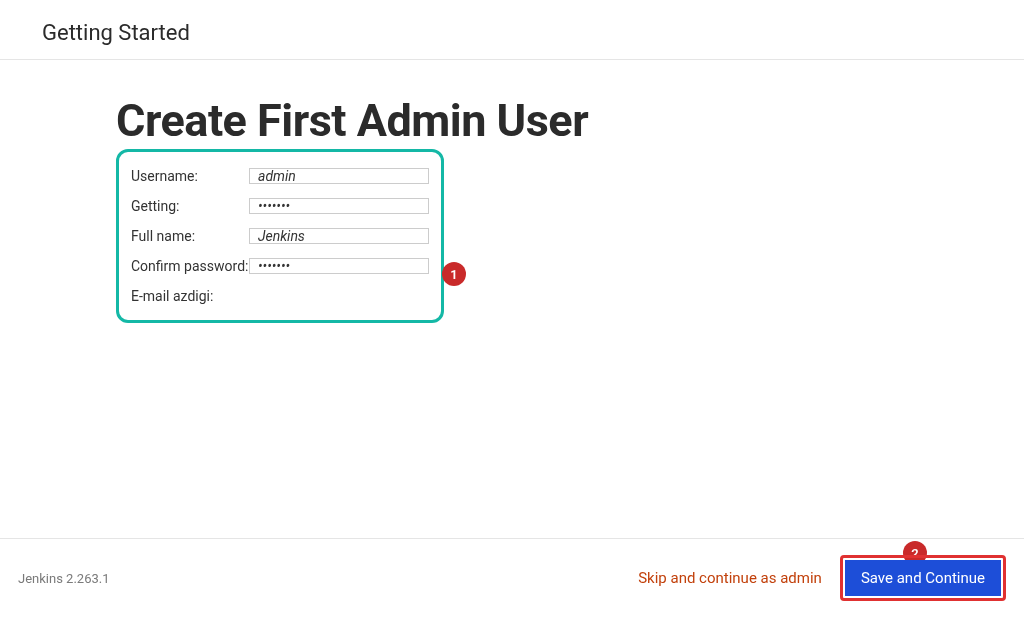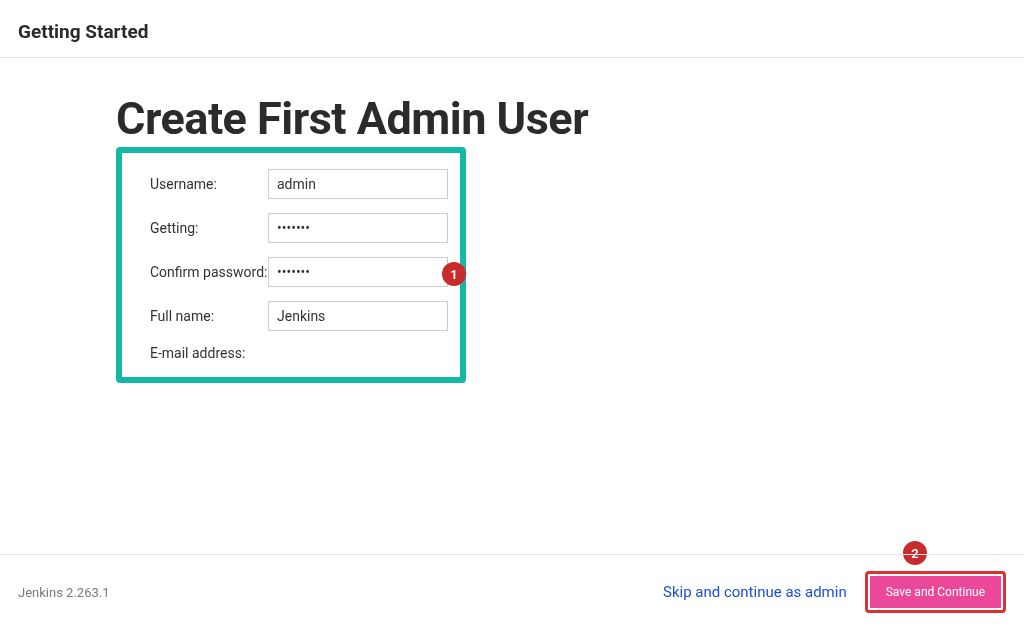--- a/index.html
+++ b/index.html
@@ -14,64 +14,66 @@
       width: 1024px;
       height: 631px;
       position: relative;
       overflow: hidden;
     }
     .header {
       padding: 20px 18px 14px 18px;
       border-bottom: 1px solid #e5e5e5;
     }
     .header-title {
-      font-size: 19px;
-      font-weight: 700;
+      font-size: 22px;
+      font-weight: 400;
       color: #2b2b2b;
+      margin-left: 24px;
     }
     .main {
       padding: 34px 0 0 116px;
     }
     .page-title {
       font-size: 45px;
       font-weight: 700;
       color: #2b2b2b;
       margin-bottom: 2px;
       letter-spacing: -0.5px;
     }
     .form-wrap {
       position: relative;
       display: inline-block;
     }
     .form-box {
-      border: 6px solid #14b8a6;
-      border-radius: 4px;
-      padding: 10px 12px 16px 28px;
+      border: 3px solid #14b8a6;
+      border-radius: 12px;
+      padding: 10px 12px 16px 12px;
       display: inline-block;
     }
     .form-row {
       display: flex;
       align-items: center;
       margin: 6px 0 14px 0;
     }
     .form-label {
       width: 118px;
       font-size: 14px;
       color: #333;
       text-align: left;
     }
     .form-input {
       width: 180px;
-      height: 30px;
+      height: 16px;
       border: 1px solid #ccc;
       padding: 4px 8px;
       font-size: 14px;
       color: #333;
       background: #fff;
       font-family: inherit;
+      font-style: italic;
     }
     .form-input.highlight {
       background: #e8f0fb;
       border: 1px solid #b8c9e6;
     }
     .form-row:last-child {
       margin-bottom: 0;
     }
     .callout {
       position: absolute;
@@ -102,56 +104,56 @@
       color: #fff;
       font-size: 13px;
       font-weight: 600;
       display: flex;
       align-items: center;
       justify-content: center;
       line-height: 1;
     }
     .footer {
       position: absolute;
-      bottom: 0;
+      bottom: 12px;
       left: 0;
       right: 0;
       border-top: 1px solid #e5e5e5;
       padding: 16px 18px 18px 18px;
       display: flex;
       align-items: center;
       justify-content: space-between;
     }
     .footer-version {
       font-size: 13px;
       color: #7a7a7a;
     }
     .footer-actions {
       display: flex;
       align-items: center;
       gap: 18px;
     }
     .link-skip {
-      color: #1d4ed8;
+      color: #c2410c;
       font-size: 15px;
       text-decoration: none;
       cursor: pointer;
     }
     .btn-primary-wrap {
       border: 3px solid #e03131;
       border-radius: 4px;
       padding: 2px;
       display: inline-block;
     }
     .btn-primary {
-      background: #ec4899;
+      background: #1d4ed8;
       color: #fff;
       border: none;
       padding: 9px 16px;
-      font-size: 12px;
+      font-size: 15px;
       cursor: pointer;
       font-family: inherit;
     }
   </style>
 </head>
 <body>
 
 <div class="header">
   <div class="header-title">Getting Started</div>
 </div>
@@ -166,31 +168,31 @@
         <div class="form-label">Username:</div>
         <input class="form-input" type="text" value="admin" style="">
       </div>
 
       <div class="form-row">
         <div class="form-label">Getting:</div>
         <input class="form-input" type="password" value="•••••••" style="">
       </div>
 
       <div class="form-row">
+        <div class="form-label">Full name:</div>
+        <input class="form-input" type="text" value="Jenkins" style="">
+      </div>
+
+      <div class="form-row">
         <div class="form-label">Confirm password:</div>
         <input class="form-input" type="password" value="•••••••" style="">
       </div>
 
-      <div class="form-row">
-        <div class="form-label">Full name:</div>
-        <input class="form-input" type="text" value="Jenkins" style="">
-      </div>
-
       <div class="form-row" style="margin-bottom:0;">
-        <div class="form-label">E-mail address:</div>
+        <div class="form-label">E-mail azdigi:</div>
       </div>
 
     </div>
   </div>
 </div>
 
 <div class="callout callout-1">1</div>
 <div class="callout-2">2</div>
 
 <div class="footer">

